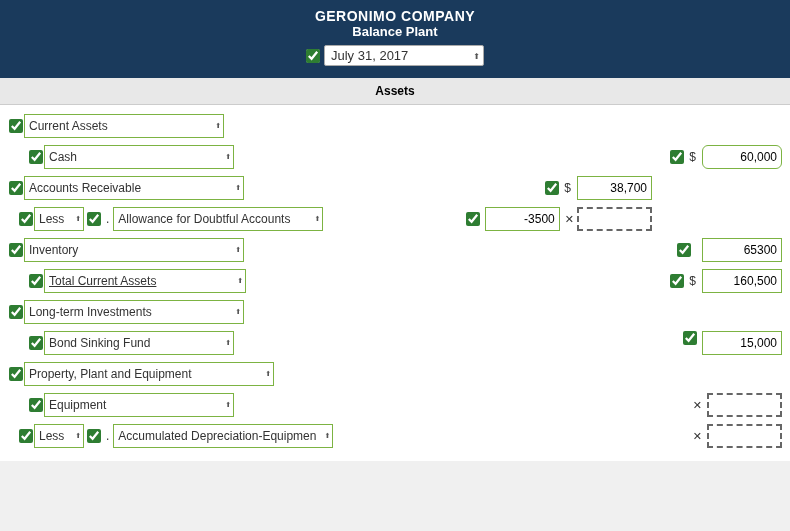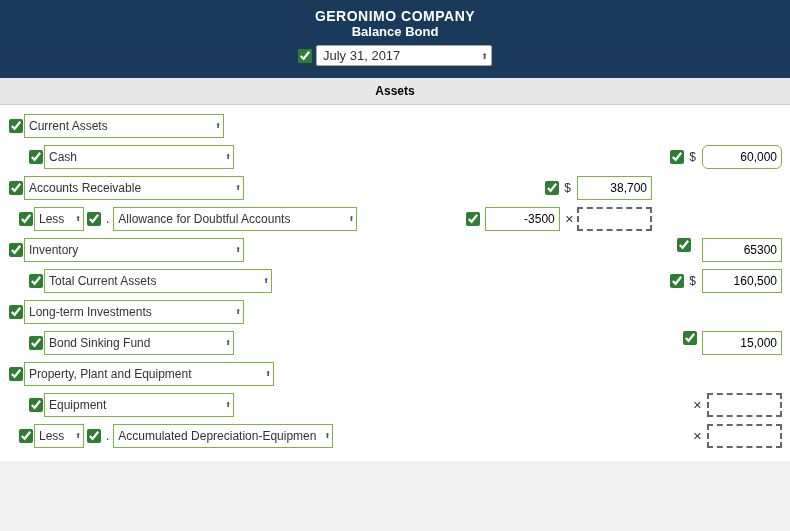--- a/index.html
+++ b/index.html
@@ -45,21 +45,21 @@
     }
     .date-select {
       background: white;
       color: #333;
       border: 1px solid #aaa;
       padding: 2px 20px 2px 6px;
       font-size: 13px;
       appearance: none;
       -webkit-appearance: none;
       border-radius: 2px;
-      width: 176px;
+      width: 160px;
       cursor: pointer;
     }
     .date-select-wrapper {
       position: relative;
       display: inline-block;
     }
     .date-select-wrapper::after {
       content: '⬆';
       font-size: 8px;
       position: absolute;
@@ -158,21 +158,21 @@
       margin: 0 1px;
     }
   </style>
 </head>
 <body>
 
 <div class="page-container">
 
   <div class="header">
     <div class="header-title">GERONIMO COMPANY</div>
-    <div class="header-subtitle">Balance Bond</div>
+    <div class="header-subtitle">Balance Plant</div>
     <div class="date-selector-row">
       <input type="checkbox" class="checkbox-small" checked="" style="">
       <div class="date-select-wrapper">
         <select class="date-select">
           <option>July 31, 2017</option>
         </select>
       </div>
     </div>
   </div>
 
@@ -225,21 +225,21 @@
       <input type="checkbox" class="cb" checked="" style="">
       <div style="display:flex;align-items:center;gap:2px;">
         <div class="account-select-wrapper">
           <select class="account-select" style="width:50px;">
             <option>Less</option>
           </select>
         </div>
         <input type="checkbox" class="cb" checked="" style="">
         <span class="less-label">.</span>
         <div class="account-select-wrapper">
-          <select class="account-select" style="width:244px;">
+          <select class="account-select" style="width:210px;">
             <option>Allowance for Doubtful Accounts</option>
           </select>
         </div>
       </div>
       <div style="flex:1;"></div>
       <div style="display:flex;align-items:center;gap:4px;margin-right:130px;">
         <input type="checkbox" class="cb" checked="" style="">
         <div class="value-box" style="width:75px;">-3500</div>
         <div style="display:flex;align-items:center;gap:2px;">
           <span class="x-mark">✕</span>
@@ -249,30 +249,30 @@
     </div>
 
     <div class="row">
       <input type="checkbox" class="cb" checked="" style="">
       <div class="account-select-wrapper">
         <select class="account-select" style="width:220px;">
           <option>Inventory</option>
         </select>
       </div>
       <div style="flex:1;"></div>
-      <div style="display:flex;gap:10px;">
+      <div style="display:flex;align-items:center;gap:10px;">
         <input type="checkbox" class="cb" checked="" style="">
         <div class="value-box" style="width:80px;">65300</div>
       </div>
     </div>
 
     <div class="row" style="padding-left:20px;">
       <input type="checkbox" class="cb" checked="" style="">
       <div class="account-select-wrapper">
-        <select class="account-select" style="width:228px;">
+        <select class="account-select" style="width:202px;text-decoration:underline;">
           <option>Total Current Assets</option>
         </select>
       </div>
       <div style="flex:1;"></div>
       <div style="display:flex;align-items:center;gap:4px;">
         <input type="checkbox" class="cb" checked="" style="">
         <span class="dollar">$</span>
         <div class="value-box" style="width:80px;">160,500</div>
       </div>
     </div>

